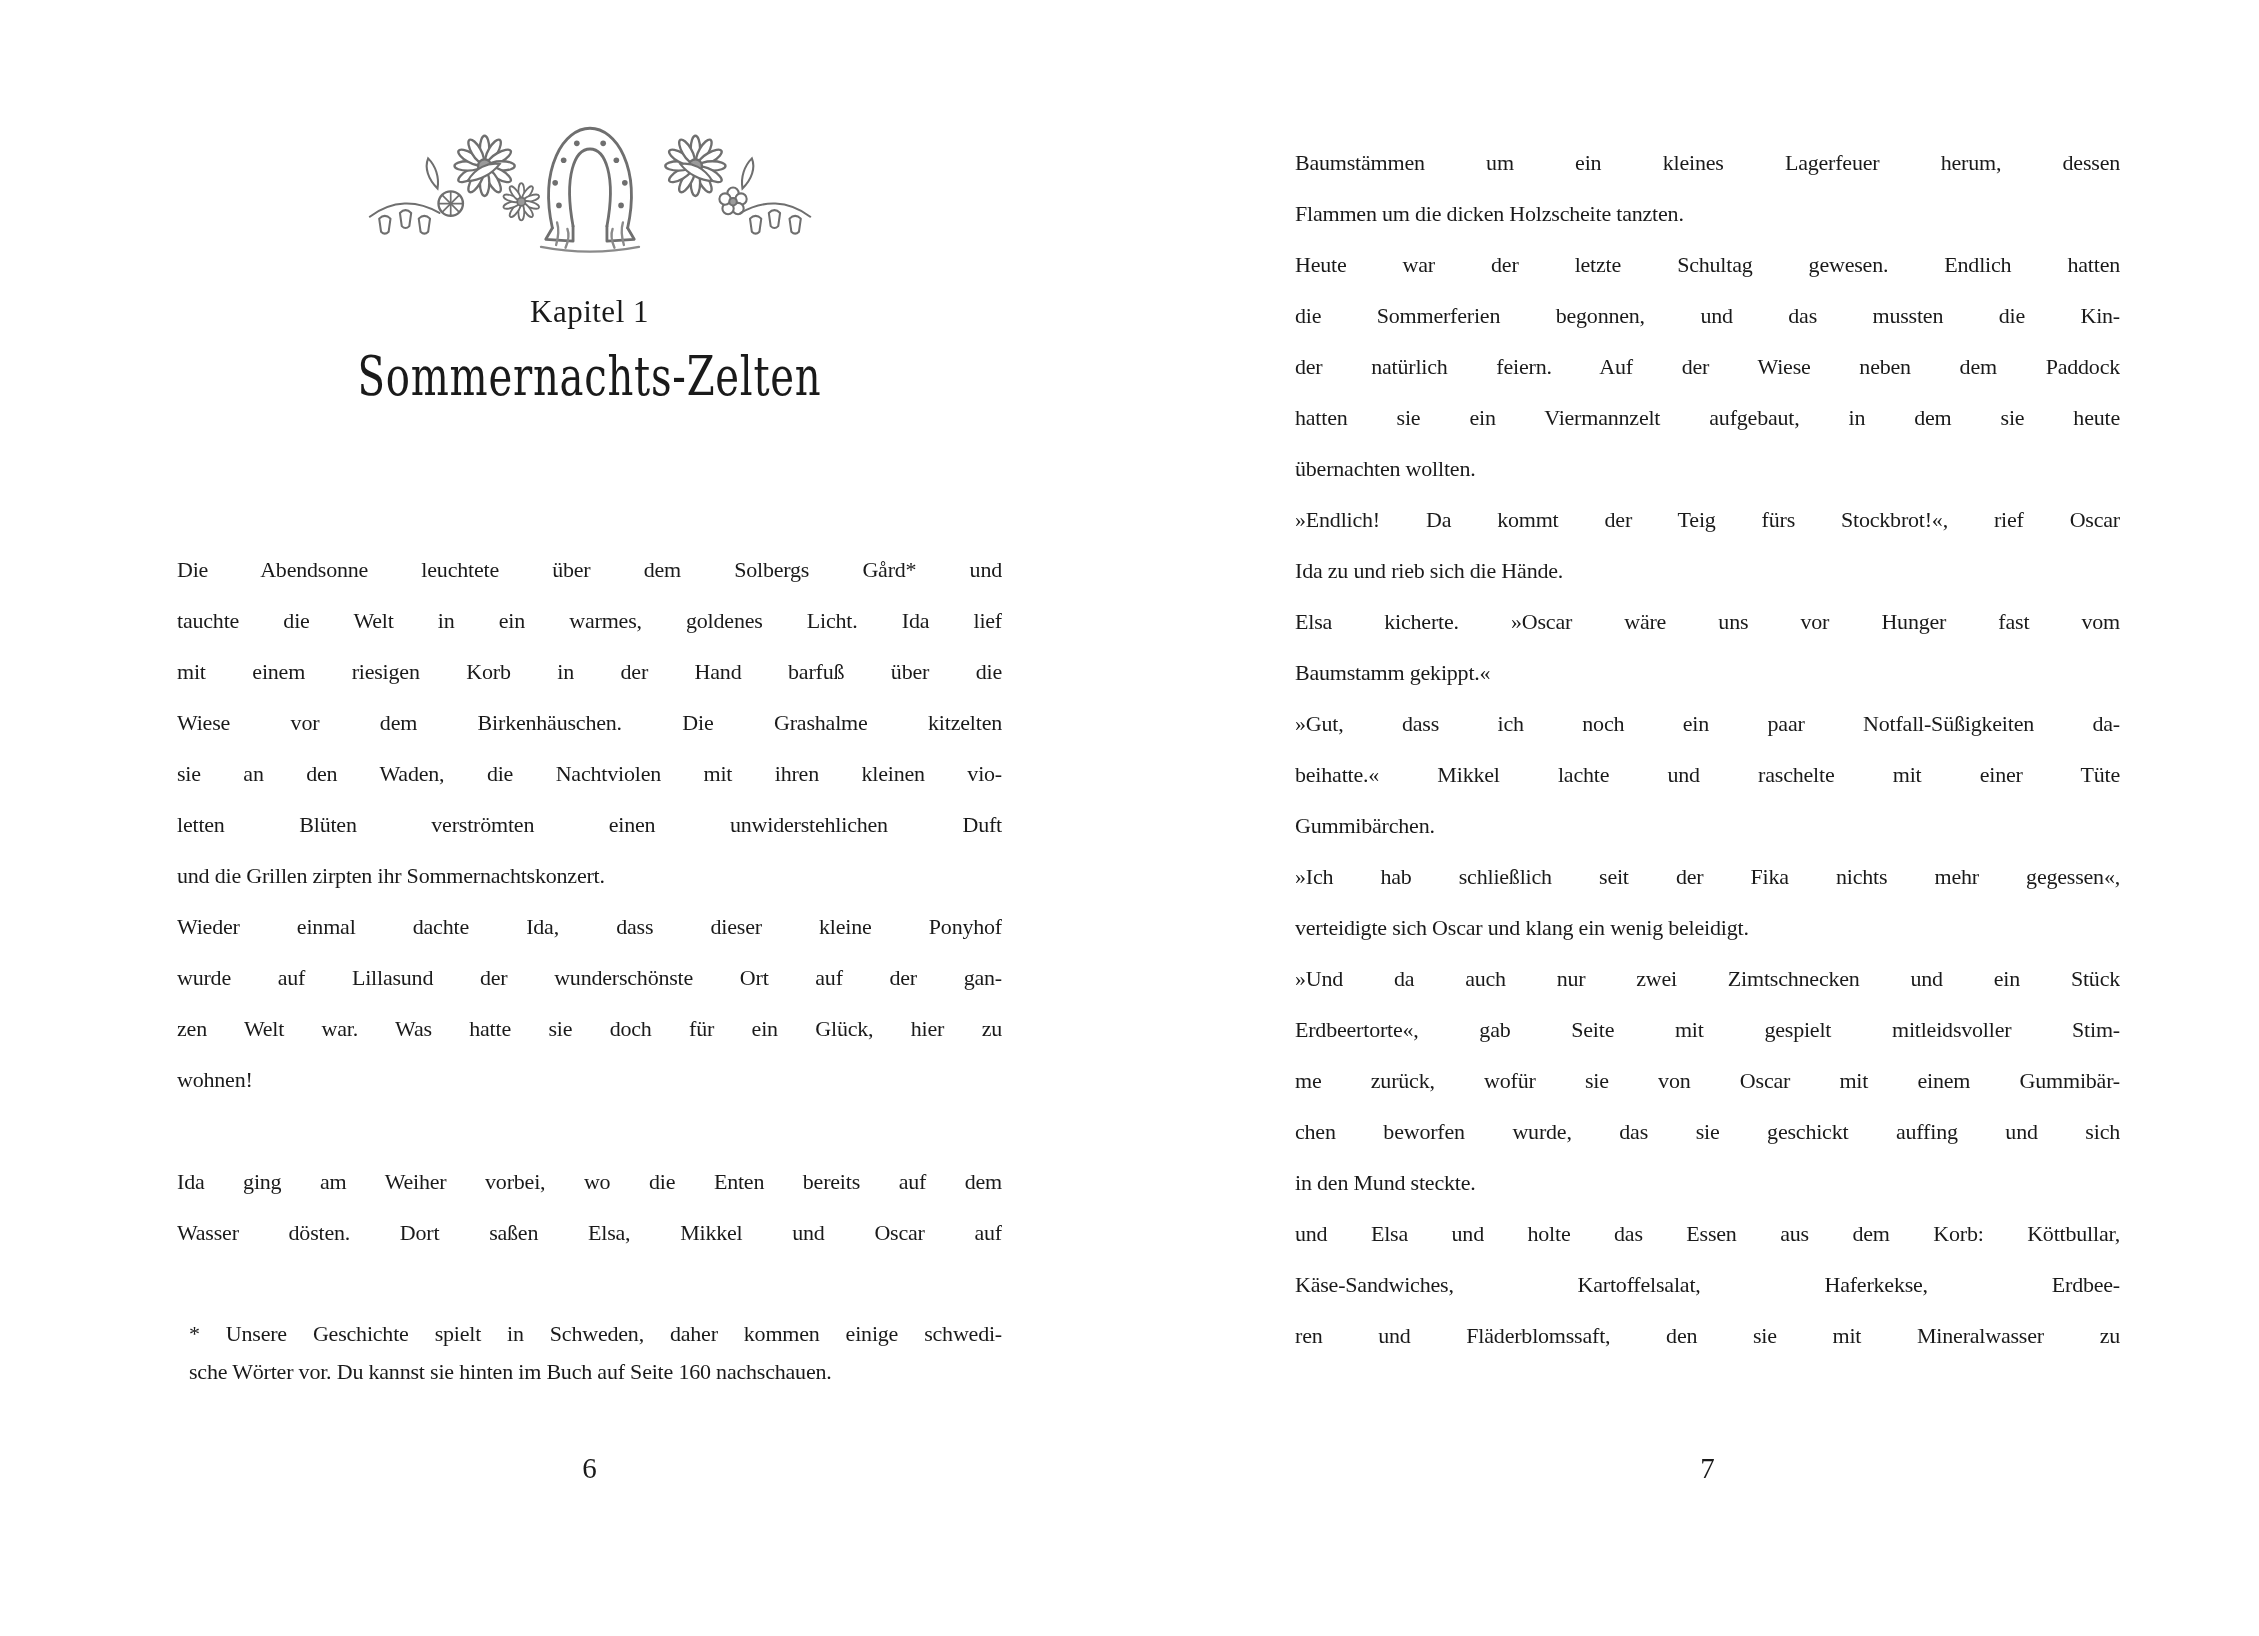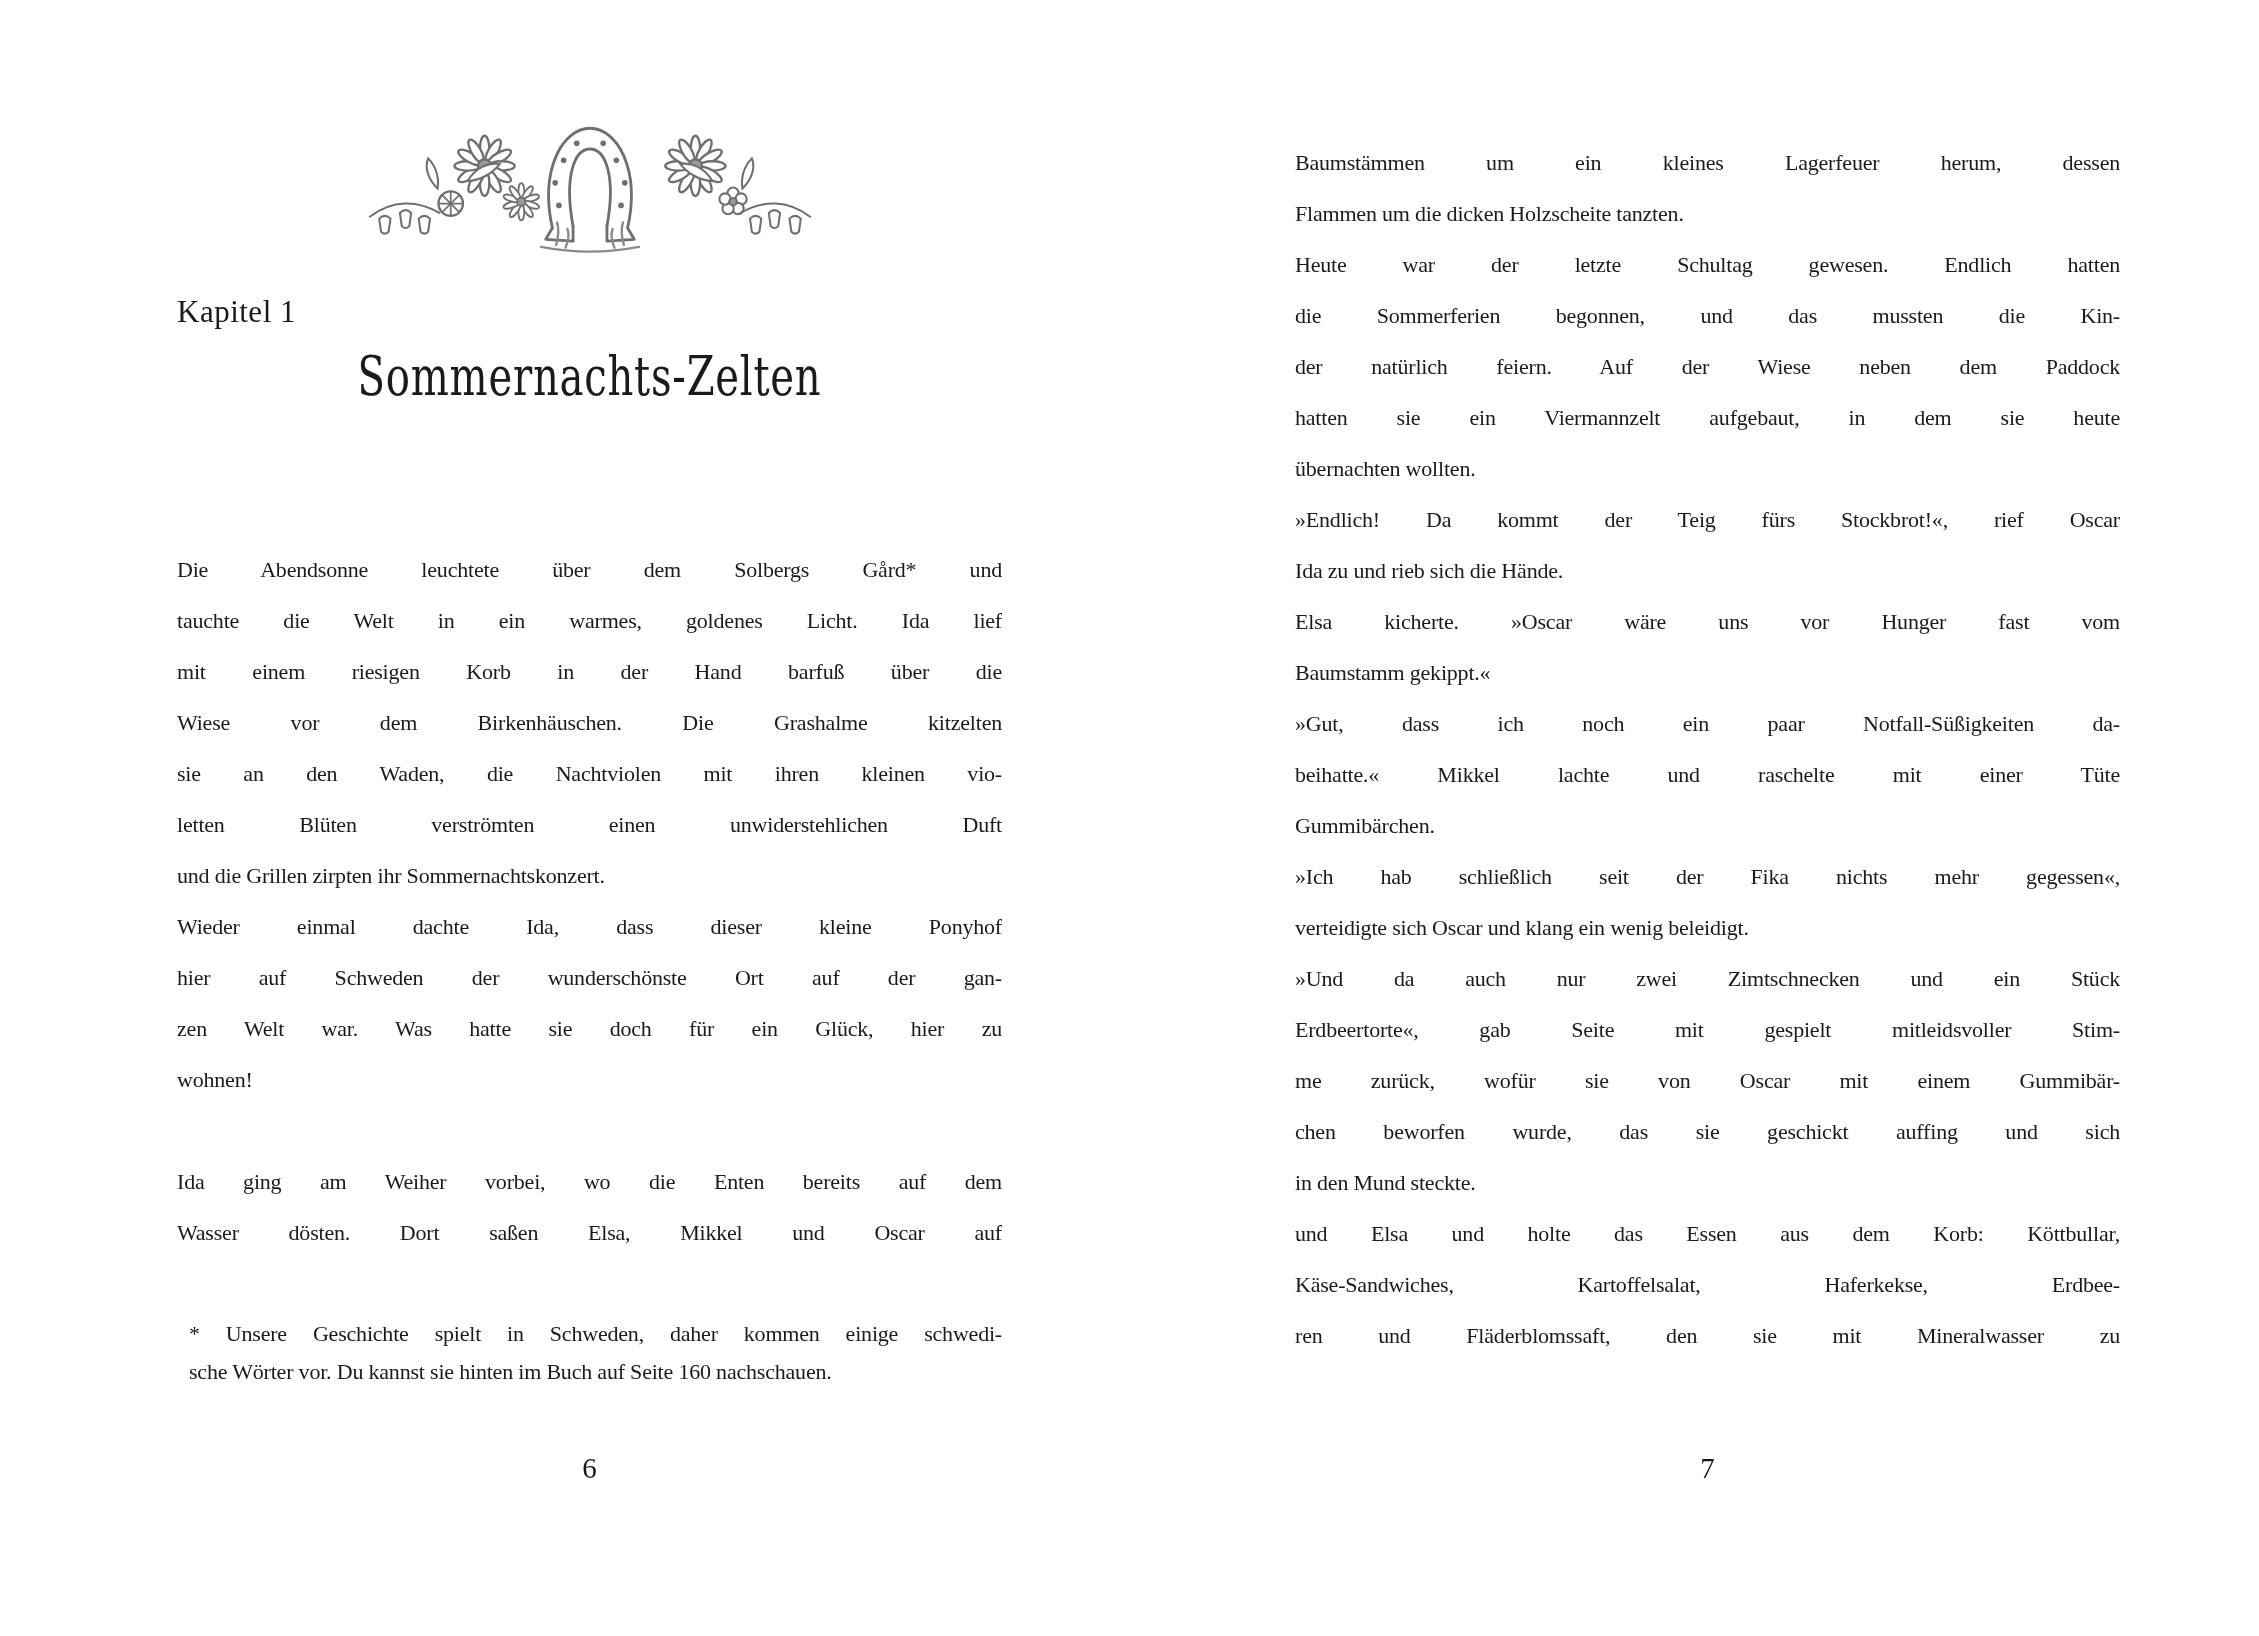--- a/index.html
+++ b/index.html
@@ -20,21 +20,21 @@
   .ornament {
     position:absolute;
     top:113px;
     left:50%;
     transform:translateX(-50%);
   }
 
   .chapter-label {
     position:absolute;
     top:294px; left:0; width:100%;
-    text-align:left;
+    text-align:center;
     font-size:31px;
     letter-spacing:0.5px;
   }
   .chapter-title {
     position:absolute;
     top:345px; left:0; width:100%;
     text-align:center;
     font-family:"DejaVu Serif", serif;
     font-size:49px;
     letter-spacing:0.9px;
@@ -210,21 +210,21 @@
 
     <div class="body-text">
         <div class="line">Die Abendsonne leuchtete über dem Solbergs Gård* und</div>
         <div class="line">tauchte die Welt in ein warmes, goldenes Licht. Ida lief</div>
         <div class="line">mit einem riesigen Korb in der Hand barfuß über die</div>
         <div class="line">Wiese vor dem Birkenhäuschen. Die Grashalme kitzelten</div>
         <div class="line">sie an den Waden, die Nachtviolen mit ihren kleinen vio-</div>
         <div class="line">letten Blüten verströmten einen unwiderstehlichen Duft</div>
         <div class="line last">und die Grillen zirpten ihr Sommernachtskonzert.</div>
         <div class="line">Wieder einmal dachte Ida, dass dieser kleine Ponyhof</div>
-        <div class="line">hier auf Schweden der wunderschönste Ort auf der gan-</div>
+        <div class="line">wurde auf Lillasund der wunderschönste Ort auf der gan-</div>
         <div class="line">zen Welt war. Was hatte sie doch für ein Glück, hier zu</div>
         <div class="line last">wohnen!</div>
         <div class="vgap"></div>
         <div class="line">Ida ging am Weiher vorbei, wo die Enten bereits auf dem</div>
         <div class="line">Wasser dösten. Dort saßen Elsa, Mikkel und Oscar auf</div>
       </div>
 
     <div class="footnote">
         <div class="line">* Unsere Geschichte spielt in Schweden, daher kommen einige schwedi-</div>
         <div class="line last">sche Wörter vor. Du kannst sie hinten im Buch auf Seite 160 nachschauen.</div>

